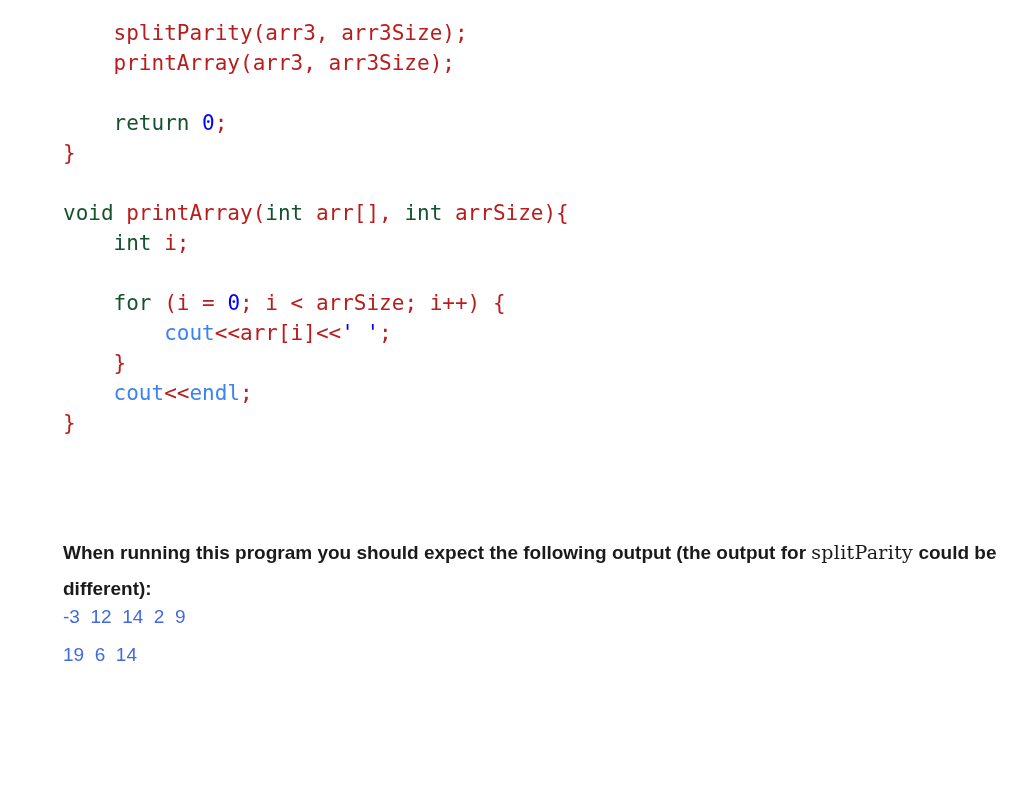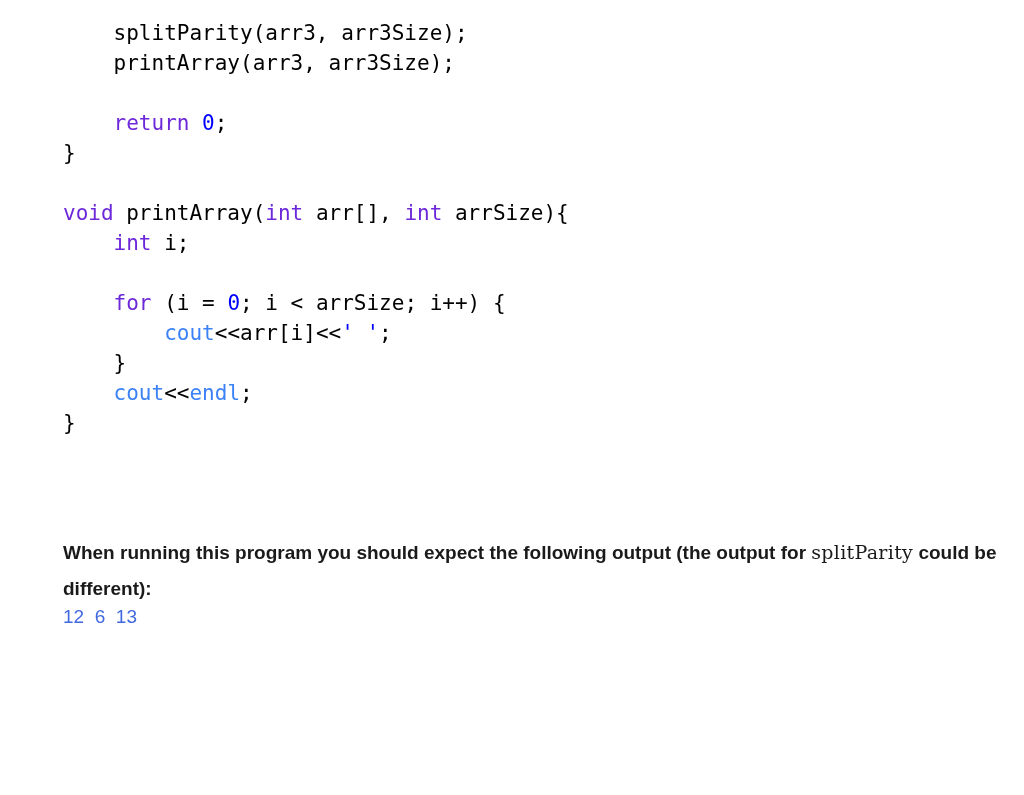--- a/index.html
+++ b/index.html
@@ -37,24 +37,24 @@
     color: #2e4045;
   }
   .code-line {
     white-space: pre;
     min-height: 30px;
   }
   .code-line.blank {
     height: 30px;
   }
 
-  .tok-kw   { color: #6d28d9; }
+  .tok-kw   { color: #14532d; }
   .tok-num  { color: #0000ff; }
   .tok-io   { color: #3b82f6; }
-  .tok-pl   { color: #000000; text-align: right; }
+  .tok-pl   { color: #b91c1c; text-align: right; }
 
   
   .prose {
     position: absolute;
     left: 63px;
     top: 515px;
     width: 945px;
     font-family: "Liberation Sans", sans-serif;
     font-size: 19px;
     line-height: 36px;
@@ -90,15 +90,15 @@
 <body>
 
 <div id="page">
 
   <div class="code-block" id="code-listing"><div class="code-line">    <span class="tok-pl">splitParity(arr3, arr3Size);</span></div><div class="code-line">    <span class="tok-pl">printArray(arr3, arr3Size);</span></div><div class="code-line blank">&nbsp;</div><div class="code-line">    <span class="tok-kw">return</span><span class="tok-pl"> </span><span class="tok-num">0</span><span class="tok-pl">;</span></div><div class="code-line"><span class="tok-pl">}</span></div><div class="code-line blank">&nbsp;</div><div class="code-line"><span class="tok-kw">void</span><span class="tok-pl"> printArray(</span><span class="tok-kw">int</span><span class="tok-pl"> arr[], </span><span class="tok-kw">int</span><span class="tok-pl"> arrSize){</span></div><div class="code-line">    <span class="tok-kw">int</span><span class="tok-pl"> i;</span></div><div class="code-line blank">&nbsp;</div><div class="code-line">    <span class="tok-kw">for</span><span class="tok-pl"> (i = </span><span class="tok-num">0</span><span class="tok-pl">; i &lt; arrSize; i++) {</span></div><div class="code-line">        <span class="tok-io">cout</span><span class="tok-pl">&lt;&lt;arr[i]&lt;&lt;</span><span class="tok-num">' '</span><span class="tok-pl">;</span></div><div class="code-line">    <span class="tok-pl">}</span></div><div class="code-line">    <span class="tok-io">cout</span><span class="tok-pl">&lt;&lt;</span><span class="tok-io">endl</span><span class="tok-pl">;</span></div><div class="code-line"><span class="tok-pl">}</span></div></div>
 
   <p class="prose">
     <span>When running this program you should expect the following output (the output for </span><code class="inline-mono">splitParity</code><span> could be different):</span>
   </p>
 
-  <div class="output-block" id="program-output"><div class="output-line">12  6  13</div></div>
+  <div class="output-block" id="program-output"><div class="output-line">-3  12  14  2  9</div><div class="output-line">19  6  14</div></div>
 
 </div>
 
 </body></html>

